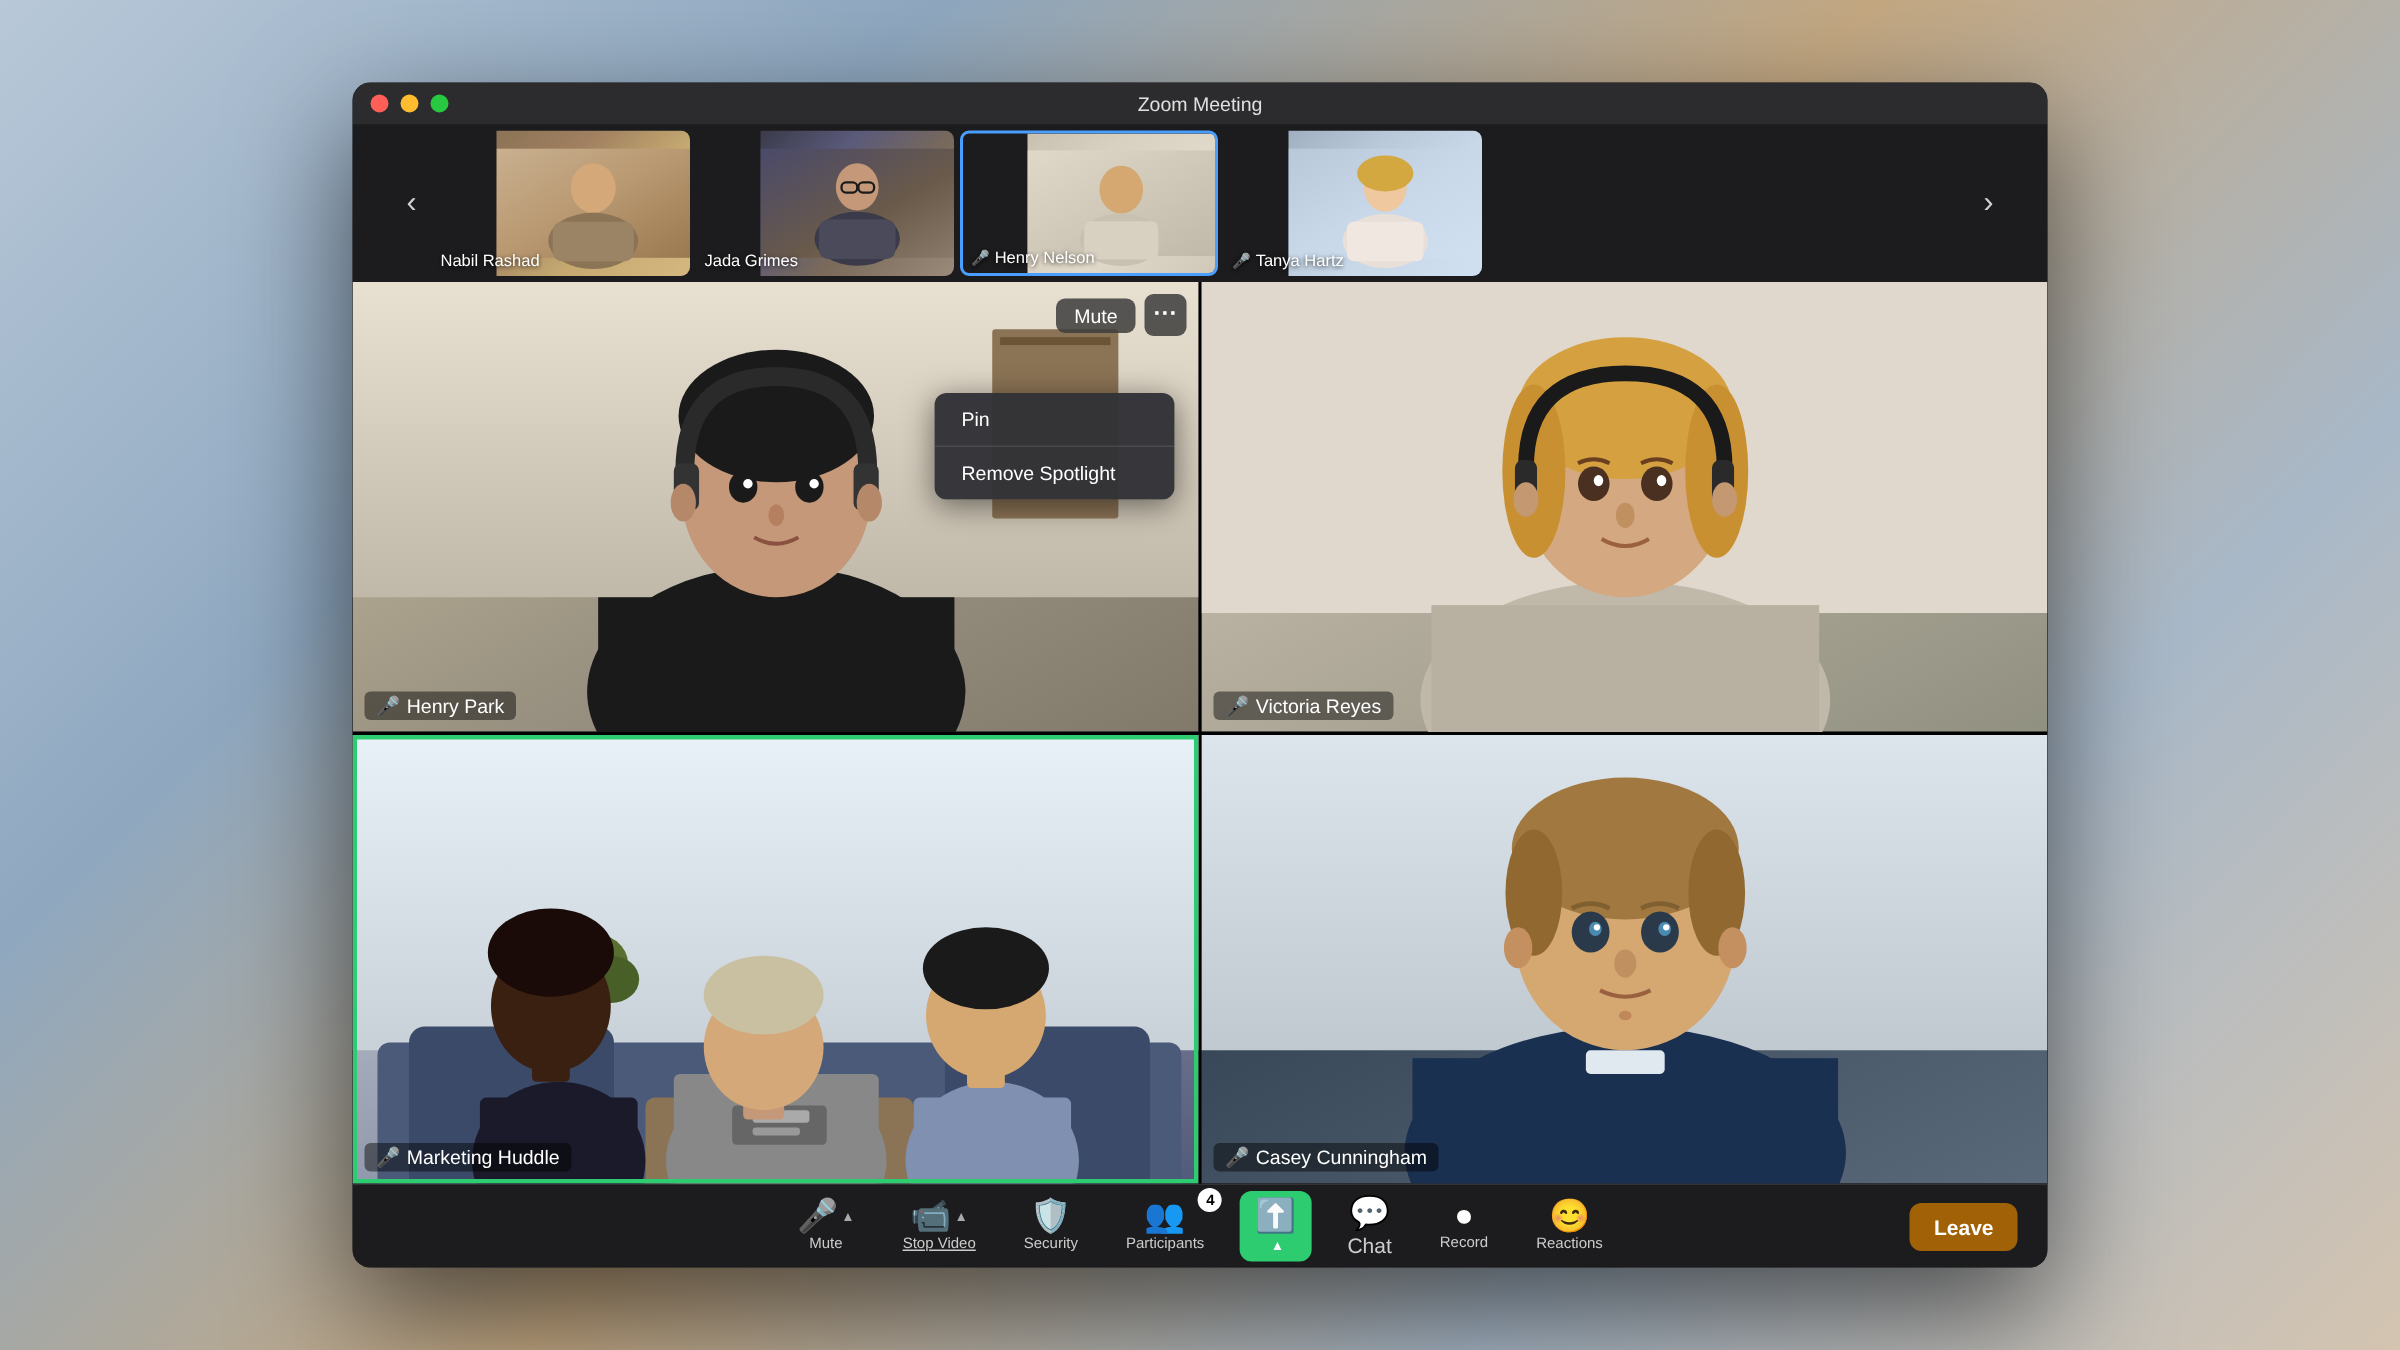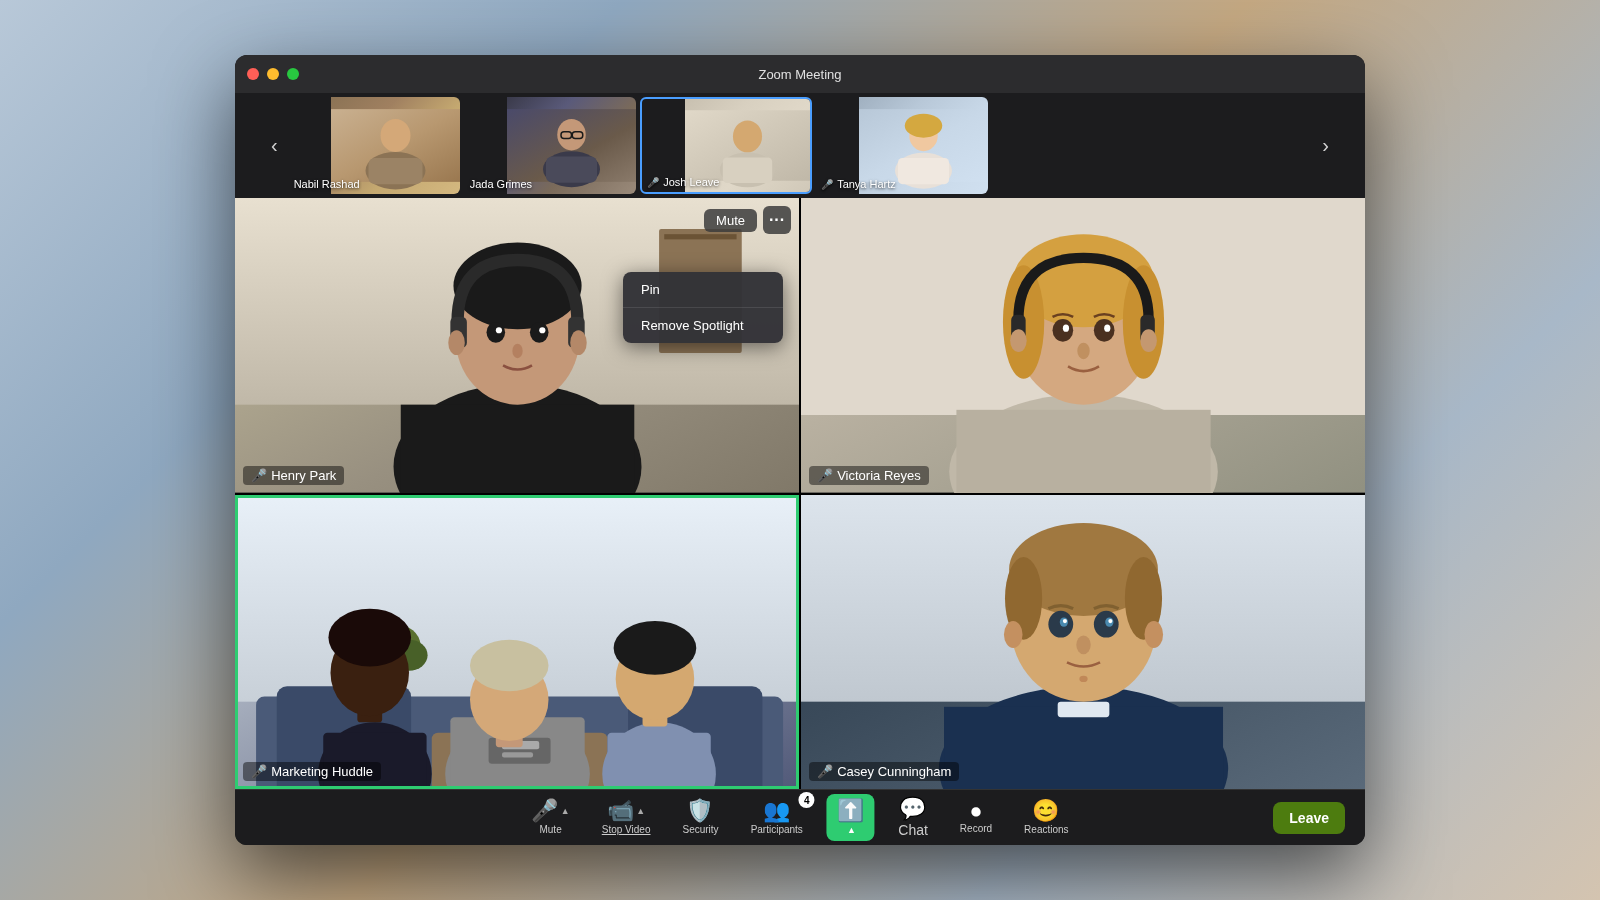--- a/index.html
+++ b/index.html
@@ -20,21 +20,21 @@
       background: #1c1c1e;
       border-radius: 12px;
       box-shadow: 0 30px 80px rgba(0,0,0,0.6);
       display: flex;
       flex-direction: column;
       overflow: hidden;
     }
 
     
     .title-bar {
-      height: 38px;
+      height: 28px;
       background: #2c2c2e;
       display: flex;
       align-items: center;
       padding: 0 12px;
       flex-shrink: 0;
       position: relative;
     }
     .traffic-lights {
       display: flex;
       gap: 8px;
@@ -263,21 +263,21 @@
     .tool-caret {
       font-size: 9px;
       margin-left: 2px;
       color: #aaa;
     }
     .tool-row {
       display: flex;
       align-items: center;
     }
     .leave-btn {
-      background: #4d7c0f;
+      background: #a16207;
       color: #fff;
       border: none;
       border-radius: 8px;
       padding: 8px 16px;
       font-size: 14px;
       font-weight: 600;
       cursor: pointer;
     }
     .participants-badge {
       position: absolute;
@@ -399,21 +399,21 @@
               </linearGradient>
             </defs>
             <rect width="172" height="97" fill="url(#bg3)"></rect>
             <ellipse cx="86" cy="36" rx="20" ry="22" fill="#d4a870"></ellipse>
             <ellipse cx="86" cy="82" rx="38" ry="24" fill="#c8c0b0"></ellipse>
             <rect x="52" y="65" width="68" height="35" rx="6" fill="#d8d0c0"></rect>
           </svg>
         </div>
         <div class="thumb-label">
           <span style="font-size:10px;">🎤</span>
-          <span>Josh Leave</span>
+          <span>Henry Nelson</span>
         </div>
       </div>
 
 
       <div class="thumb">
         <div class="thumb-bg thumb-tanya">
           <svg width="172" height="97" viewBox="0 0 172 97" xmlns="http://www.w3.org/2000/svg">
             <defs>
               <linearGradient id="bg5" x1="0%" y1="0%" x2="100%" y2="100%">
                 <stop offset="0%" style="stop-color:#b8c8d8"></stop>

